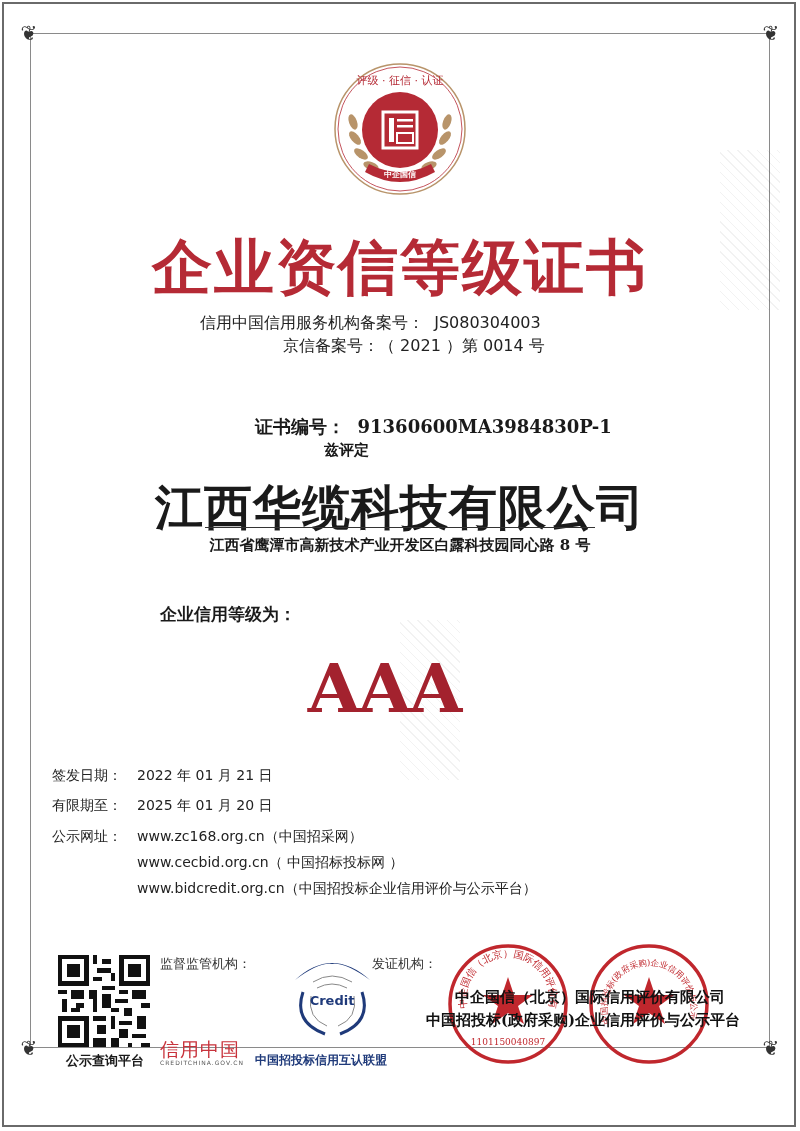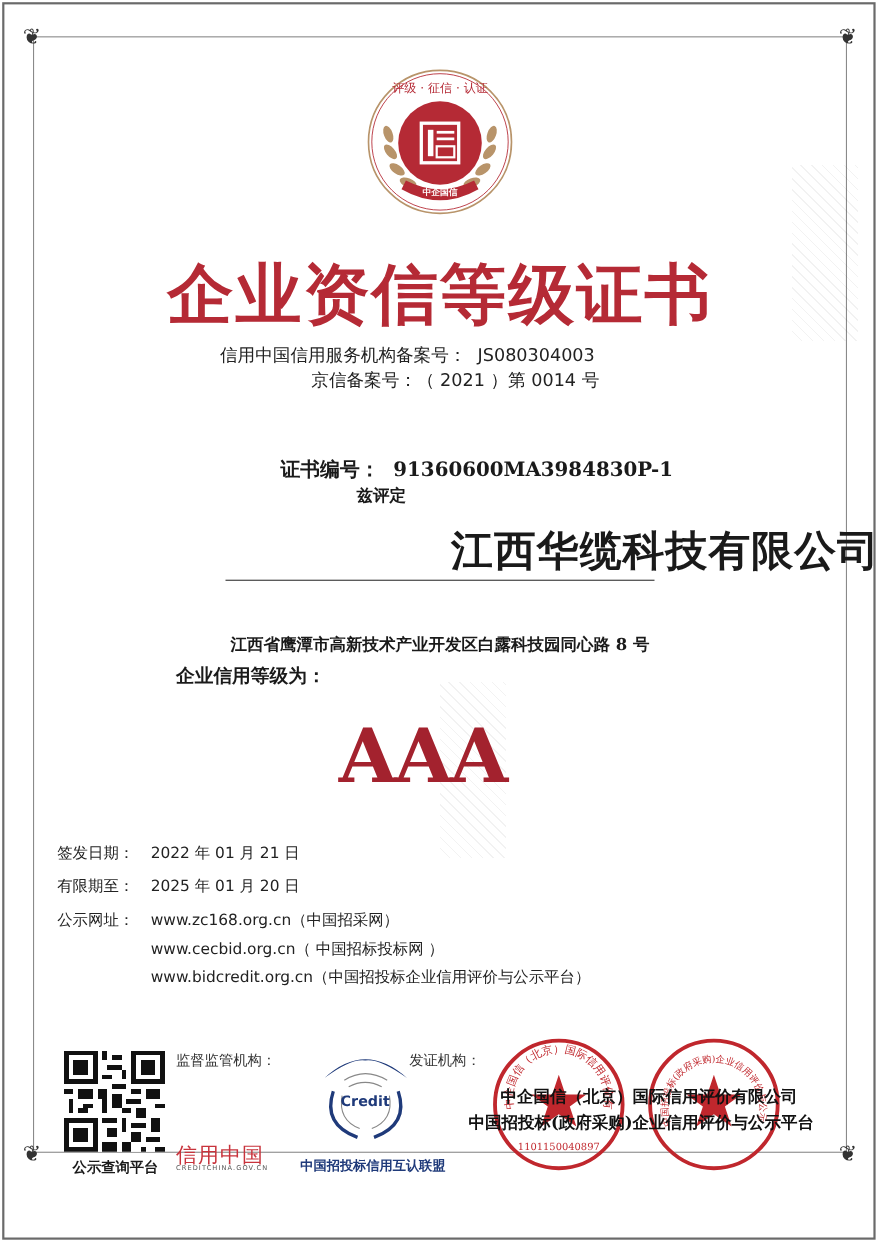--- a/index.html
+++ b/index.html
@@ -50,29 +50,29 @@
   .cert-no {
     position: absolute; left: 255px; top: 378px; font-size: 18px; font-weight: bold;
     font-family: "DejaVu Serif", serif; white-space: pre; margin-top: 37px;
   }
 
   .assess {
     position: absolute; left: 0; width: 693px; top: 441px; text-align: center;
     font-size: 15px; font-weight: bold; font-family: "DejaVu Serif", serif;
   }
   .company {
-    position: absolute; left: 0; width: 800px; top: 476px; text-align: right;
-    font-size: 38px; font-weight: bold; font-family: "DejaVu Serif", serif; letter-spacing: 1px;
+    position: absolute; left: 0; width: 800px; top: 476px; text-align: center;
+    font-size: 48px; font-weight: bold; font-family: "DejaVu Serif", serif; letter-spacing: 1px;
   }
   .company-rule {
     position: absolute; left: 205px; width: 390px; top: 527px; height: 1px; background: #333;
   }
   .address {
     position: absolute; left: 0; width: 800px; top: 536px; text-align: center;
-    font-size: 15px; font-weight: bold; font-family: "DejaVu Serif", serif; margin-top: 41px;
+    font-size: 15px; font-weight: bold; font-family: "DejaVu Serif", serif;
   }
 
   .level-label {
     position: absolute; left: 160px; top: 603px; font-size: 17px; font-weight: bold;
     font-family: "DejaVu Serif", serif;
   }
   .level {
     position: absolute; left: 284px; top: 648px; width: 200px; text-align: center;
     font-size: 68px; font-weight: bold; color: #a3222e; font-family: "DejaVu Serif", serif;
     letter-spacing: -2px;
@@ -92,21 +92,21 @@
     position: absolute; left: 55px; top: 1052px; width: 100px; text-align: center;
     font-size: 13px; font-weight: bold; font-family: "DejaVu Serif", serif;
   }
   .supervise-label { position: absolute; left: 160px; top: 955px; font-size: 13px; color: #333; }
   .xyzg {
     position: absolute; left: 160px; top: 1037px; font-size: 19px; color: #c8333c; letter-spacing: 1px;
   }
   .xyzg-sub { position: absolute; left: 160px; top: 1059px; font-size: 6px; color: #555; letter-spacing: 1px; }
   .credit-logo { position: absolute; left: 285px; top: 952px; width: 95px; height: 90px; }
   .credit-label {
-    position: absolute; left: 255px; top: 1052px; width: 150px; text-align: right;
+    position: absolute; left: 255px; top: 1052px; width: 150px; text-align: left;
     font-size: 12px; font-weight: bold; color: #1f3a7a; font-family: "DejaVu Serif", serif;
   }
   .issuer-label { position: absolute; left: 372px; top: 955px; font-size: 13px; color: #333; }
   .seal { position: absolute; width: 122px; height: 122px; }
   .seal1 { left: 447px; top: 943px; }
   .seal2 { left: 588px; top: 943px; }
   .issuer-name {
     position: absolute; left: 380px; width: 390px; text-align: center;
     font-size: 15px; font-weight: bold; font-family: "DejaVu Serif", serif; color: #111;
     white-space: nowrap;

